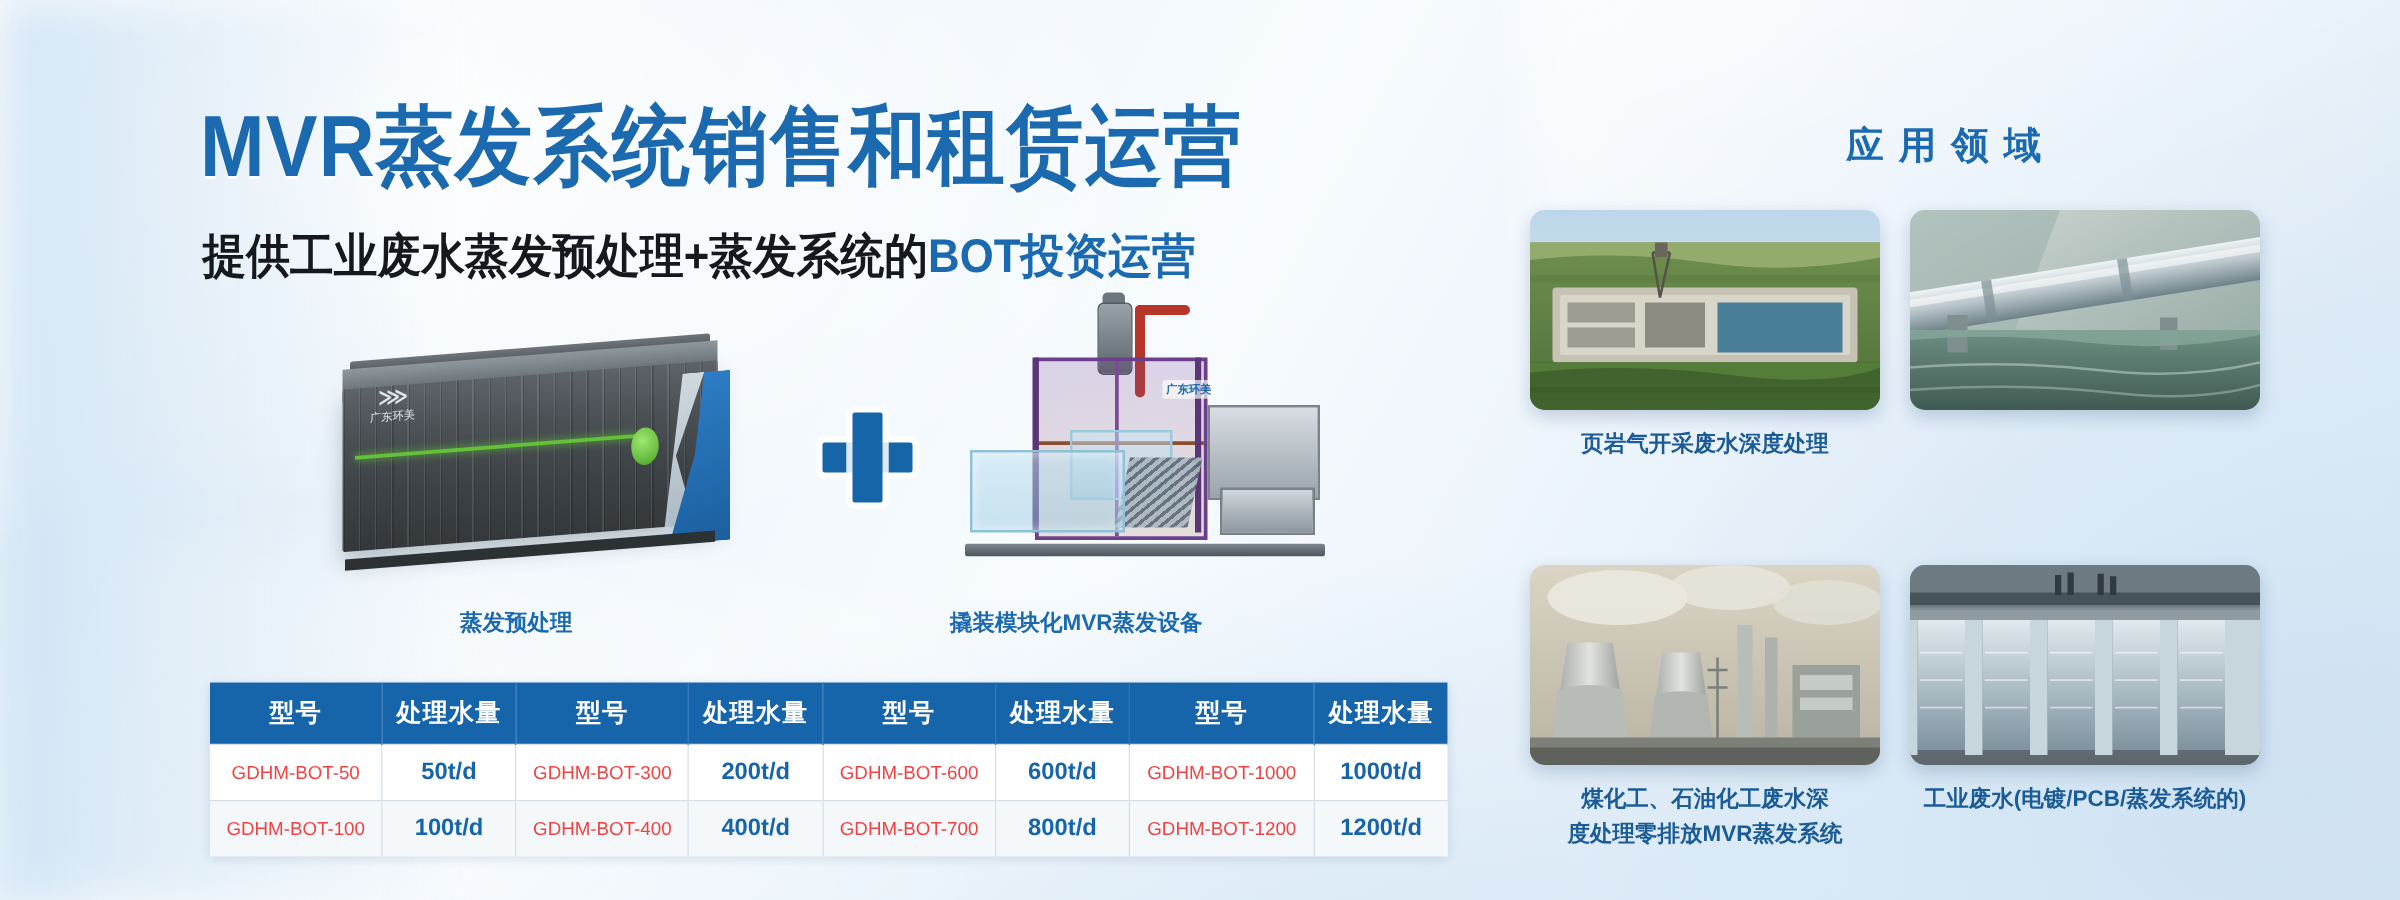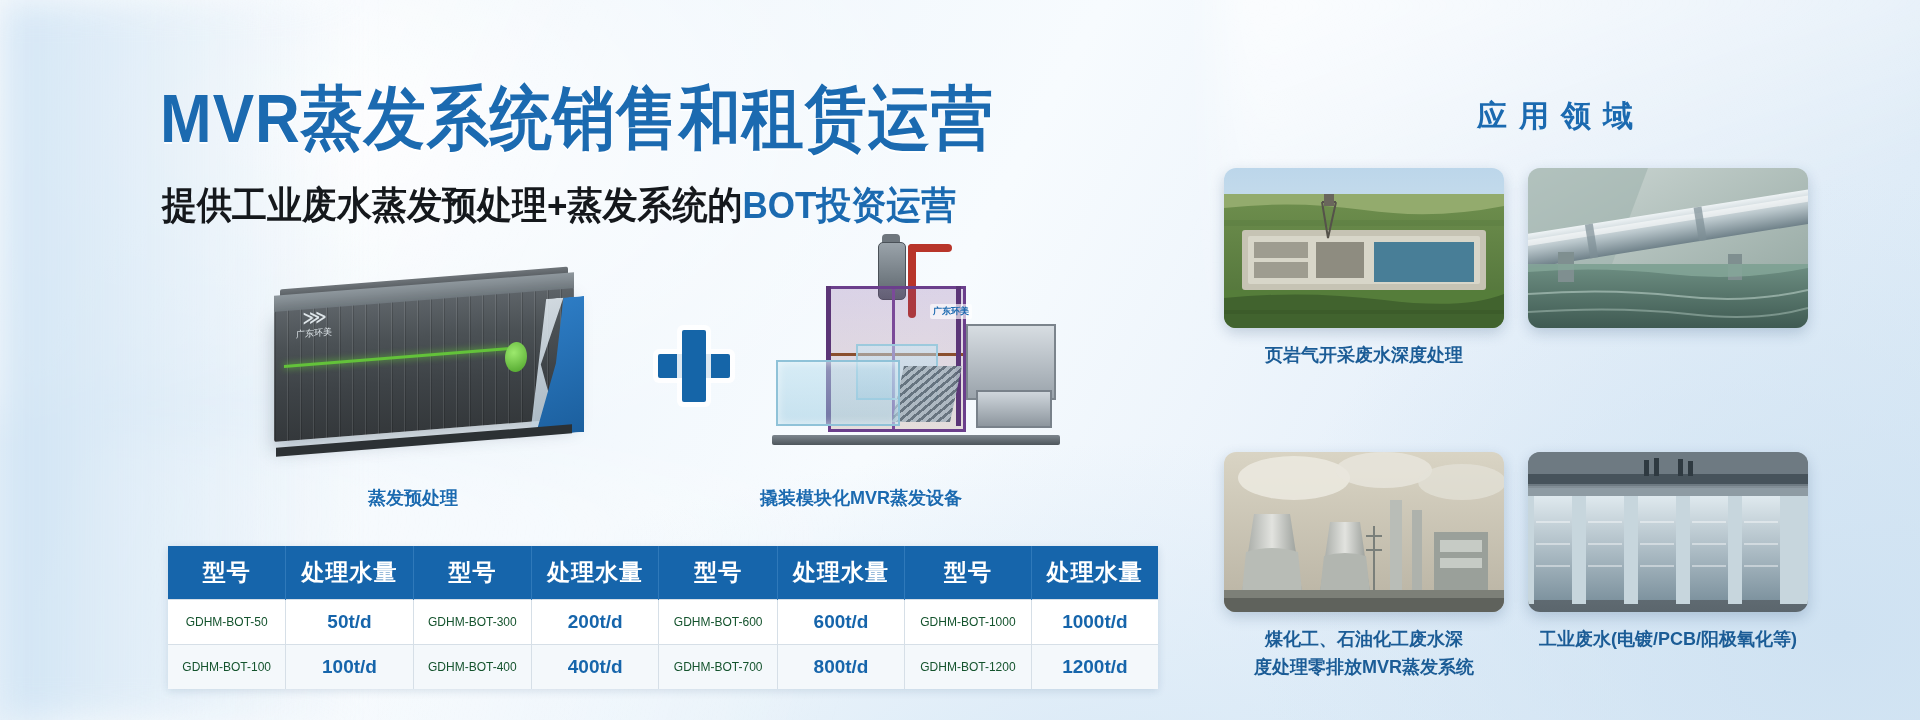--- a/index.html
+++ b/index.html
@@ -118,24 +118,24 @@
     background:linear-gradient(180deg,#7d868e,#4e565c);border-radius:2px;}
 
   .cap{position:absolute;font-size:18px;font-weight:800;color:#1b6ab0;white-space:nowrap;
     text-shadow:0 1px 0 rgba(255,255,255,.9);}
   .cap.left-cap{left:368px;top:486px;}
   .cap.right-cap{left:760px;top:486px;}
 
   
   .spec{position:absolute;left:168px;top:546px;width:990px;border-collapse:collapse;
     box-shadow:0 2px 8px rgba(30,70,110,0.14);background:#fff;}
-  .spec th{background:#1665ab;color:#fff;font-size:23px;font-weight:700;
+  .spec th{background:#1665ab;color:#fff;font-size:20px;font-weight:700;
     padding:11px 4px;text-align:center;border-right:1px solid #2f79ba;letter-spacing:1px;}
   .spec th:last-child{border-right:none;}
-  .spec td{font-size:12px;color:#14532d;text-align:center;padding:11px 4px;
+  .spec td{font-size:15px;color:#ef4444;text-align:center;padding:11px 4px;
     border-right:1px solid #d6dfe7;border-top:1px solid #d6dfe7;white-space:nowrap;}
   .spec td:last-child{border-right:none;}
   .spec td.val{font-size:19px;font-weight:800;color:#1665ab;}
   .spec tbody tr:nth-child(2) td{background:#f4f8fb;}
 
   
   .right{position:absolute;left:1190px;top:0;width:730px;height:554px;}
   .sect-title{position:absolute;left:0;top:96px;width:730px;text-align:center;
     font-size:30px;font-weight:800;color:#1b6ab0;letter-spacing:12px;text-indent:12px;}
   .grid{position:absolute;left:20px;top:168px;width:700px;}
@@ -409,19 +409,19 @@
               <path d="M8 70 H42 M8 92 H42 M8 114 H42"></path>
               <path d="M60 70 H94 M60 92 H94 M60 114 H94"></path>
               <path d="M112 70 H146 M112 92 H146 M112 114 H146"></path>
               <path d="M164 70 H198 M164 92 H198 M164 114 H198"></path>
               <path d="M216 70 H250 M216 92 H250 M216 114 H250"></path>
             </g>
             <rect y="36" width="280" height="8" fill="#8e9ba3"></rect>
           </svg>
         </div>
         <div class="label">
-          <div>工业废水(电镀/PCB/阳极氧化等)</div>
+          <div>工业废水(电镀/PCB/蒸发系统的)</div>
         </div>
       </div>
 
     </div>
   </div>
 </div>
 
 </body></html>

